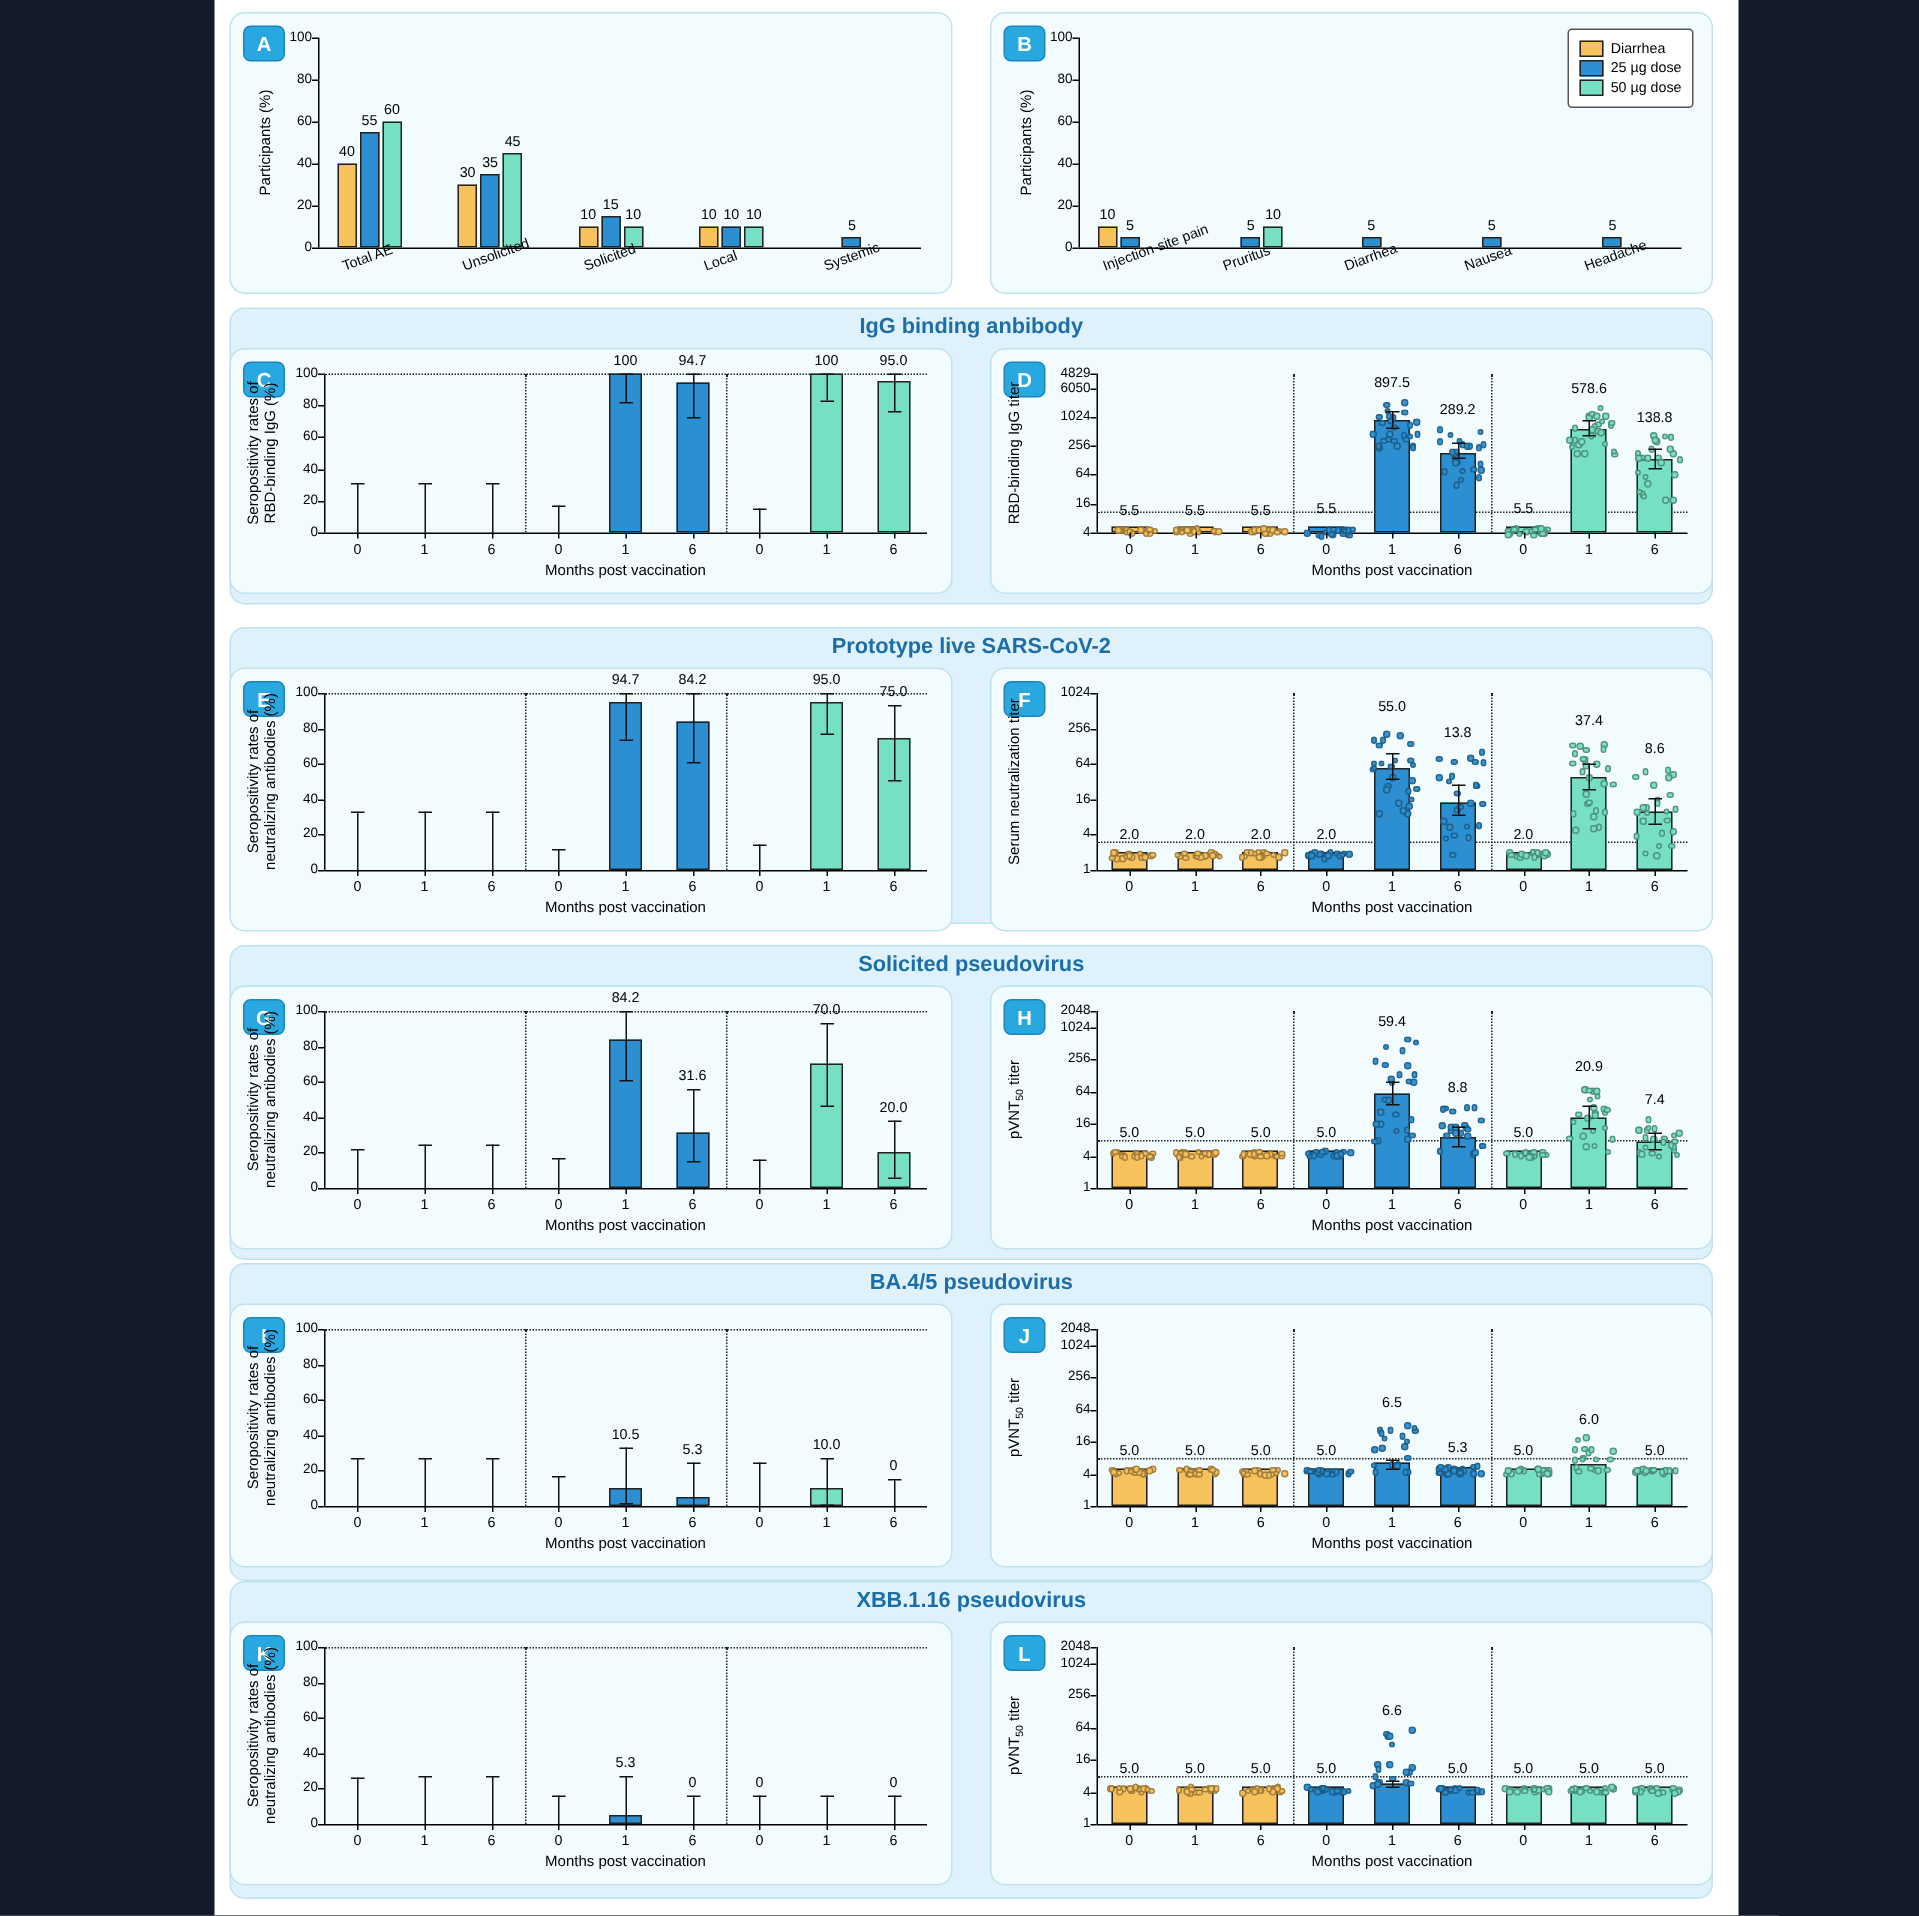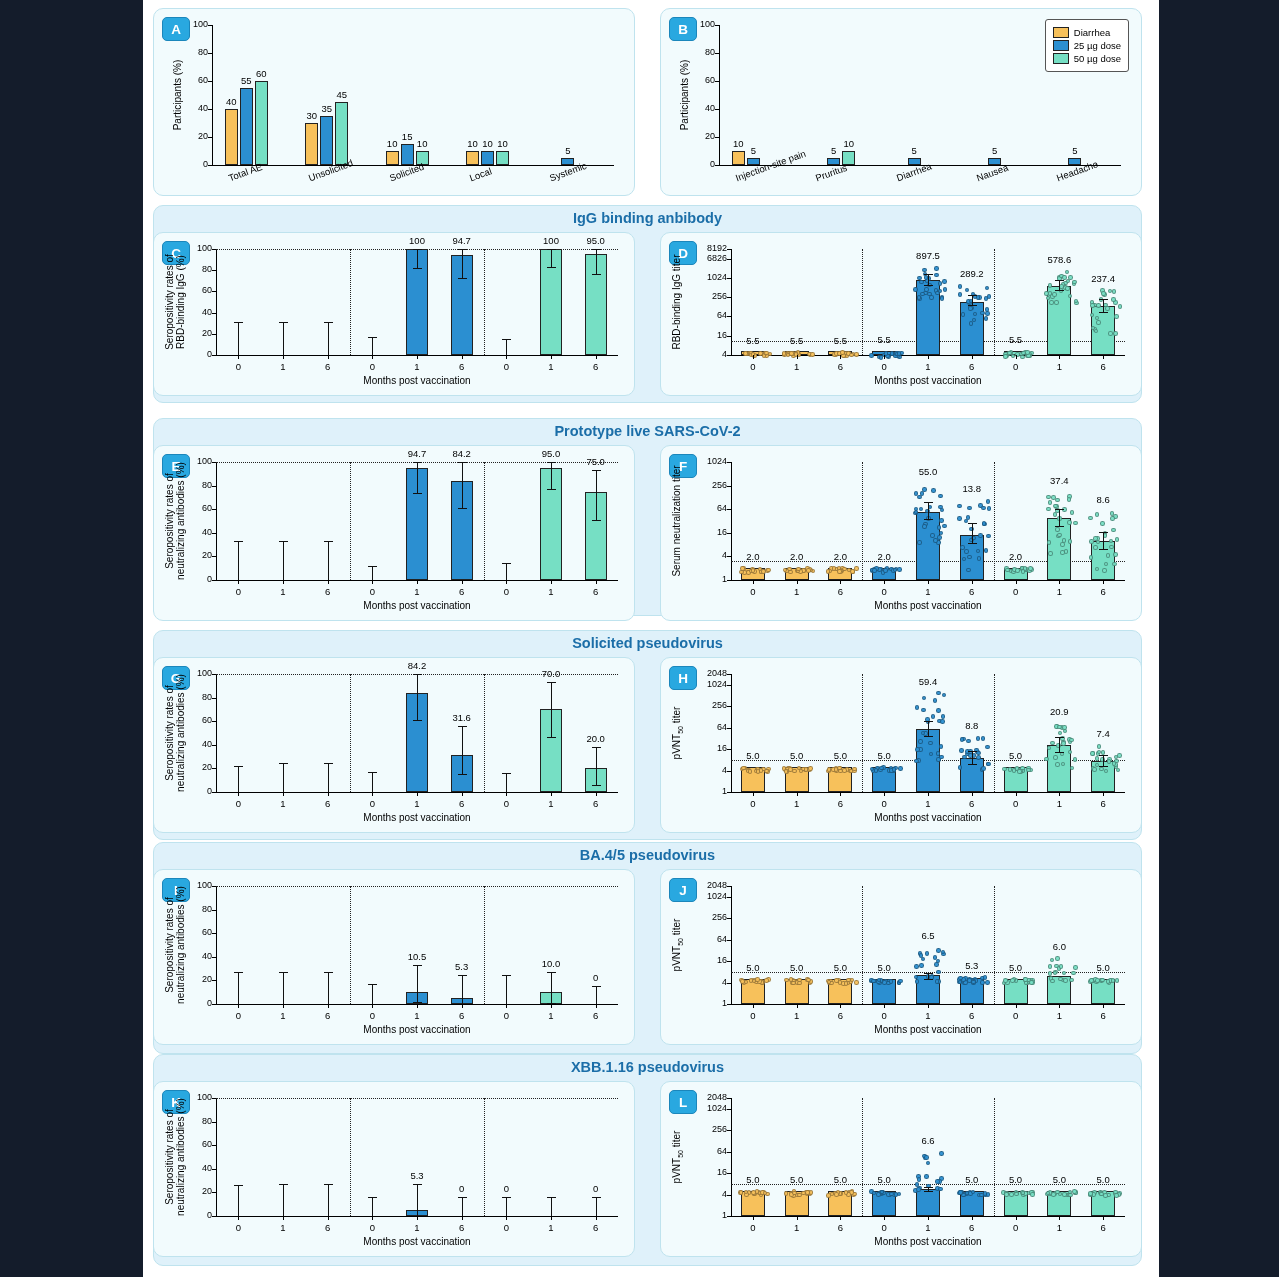--- a/index.html
+++ b/index.html
@@ -216,23 +216,23 @@
         <div class="ylab" style="left: 28px; top: 116px; width: 38px;">4</div>
         <div class="tickh" style="left: 66px; top: 102.727px;"></div>
         <div class="ylab" style="left: 28px; top: 96.7273px; width: 38px;">16</div>
         <div class="tickh" style="left: 66px; top: 83.4545px;"></div>
         <div class="ylab" style="left: 28px; top: 77.4545px; width: 38px;">64</div>
         <div class="tickh" style="left: 66px; top: 64.1818px;"></div>
         <div class="ylab" style="left: 28px; top: 58.1818px; width: 38px;">256</div>
         <div class="tickh" style="left: 66px; top: 44.9091px;"></div>
         <div class="ylab" style="left: 28px; top: 38.9091px; width: 38px;">1024</div>
         <div class="tickh" style="left: 66px; top: 25.6364px;"></div>
-        <div class="ylab" style="left: 28px; top: 19.6364px; width: 38px;">6826</div>
+        <div class="ylab" style="left: 28px; top: 19.6364px; width: 38px;">6050</div>
         <div class="tickh" style="left: 66px; top: 16px;"></div>
-        <div class="ylab" style="left: 28px; top: 10px; width: 38px;">8192</div>
+        <div class="ylab" style="left: 28px; top: 10px; width: 38px;">4829</div>
         <div class="ytitle" style="left: 10px; top: 122px; width: 106px; text-align: center; font-size: 10px; line-height: 11px;">RBD-binding IgG titer</div>
         <div class="vdotted" style="left: 201.333px; top: 16px; height: 106px;"></div>
         <div class="vdotted" style="left: 332.667px; top: 16px; height: 106px;"></div>
         <div class="dotted" style="left: 70px; top: 107.936px; width: 394px;"></div>
         <div class="bar" style="left: 79.8889px; top: 117.573px; width: 24px; height: 4.42725px; background: rgb(247, 193, 91);"></div>
         <div class="dot" style="left: 86.0333px; top: 118.478px; width: 4.6px; height: 4.6px; background: rgb(247, 193, 91); opacity: 0.95;"></div>
         <div class="dot" style="left: 106.765px; top: 118.554px; width: 4.6px; height: 4.6px; background: rgb(247, 193, 91); opacity: 0.95;"></div>
         <div class="dot" style="left: 97.0826px; top: 118.397px; width: 4.6px; height: 4.6px; background: rgb(247, 193, 91); opacity: 0.95;"></div>
         <div class="dot" style="left: 103.384px; top: 120.096px; width: 4.6px; height: 4.6px; background: rgb(247, 193, 91); opacity: 0.95;"></div>
         <div class="dot" style="left: 101.715px; top: 118.304px; width: 4.6px; height: 4.6px; background: rgb(247, 193, 91); opacity: 0.95;"></div>
@@ -452,21 +452,21 @@
         <div class="dot" style="left: 452.954px; top: 81.1088px; width: 4.6px; height: 4.6px; background: rgb(118, 223, 196); opacity: 0.95;"></div>
         <div class="dot" style="left: 435.004px; top: 70.4634px; width: 4.6px; height: 4.6px; background: rgb(118, 223, 196); opacity: 0.95;"></div>
         <div class="dot" style="left: 429.662px; top: 92.8407px; width: 4.6px; height: 4.6px; background: rgb(118, 223, 196); opacity: 0.95;"></div>
         <div class="dot" style="left: 444.167px; top: 73.1983px; width: 4.6px; height: 4.6px; background: rgb(118, 223, 196); opacity: 0.95;"></div>
         <div class="dot" style="left: 429.488px; top: 70.0658px; width: 4.6px; height: 4.6px; background: rgb(118, 223, 196); opacity: 0.95;"></div>
         <div class="dot" style="left: 434.946px; top: 87.2172px; width: 4.6px; height: 4.6px; background: rgb(118, 223, 196); opacity: 0.95;"></div>
         <div class="dot" style="left: 432.557px; top: 95.513px; width: 4.6px; height: 4.6px; background: rgb(118, 223, 196); opacity: 0.95;"></div>
         <div class="err" style="left: 442.111px; top: 65.6707px; height: 13.0441px;"></div>
         <div class="errcap" style="left: 438.111px; top: 65.6707px; width: 9px;"></div>
         <div class="errcap" style="left: 438.111px; top: 78.7149px; width: 9px;"></div>
-        <div class="vlabel" style="left: 418.111px; top: 39.8752px; width: 48px;">237.4</div>
+        <div class="vlabel" style="left: 418.111px; top: 39.8752px; width: 48px;">138.8</div>
         <div class="tick" style="left: 442.111px; top: 122px;"></div>
         <div class="xlab" style="left: 430.111px; top: 128px; width: 24px;">6</div>
         <div class="axistitle" style="left: 70px; top: 142px; width: 394px;">Months post vaccination</div>
       </div>
       <div class="band" style="left: 10px; top: 418px; width: 989px; height: 198px;">
         <div class="bandtitle">Prototype live SARS-CoV-2</div>
       </div>
       <div class="panel" style="left: 10px; top: 445px; width: 482px; height: 176px;">
         <div class="tag" style="left: 8px; top: 8px;">E</div>
         <div class="axisline" style="left: 62px; top: 16px; width: 1.2px; height: 118px;"></div>

